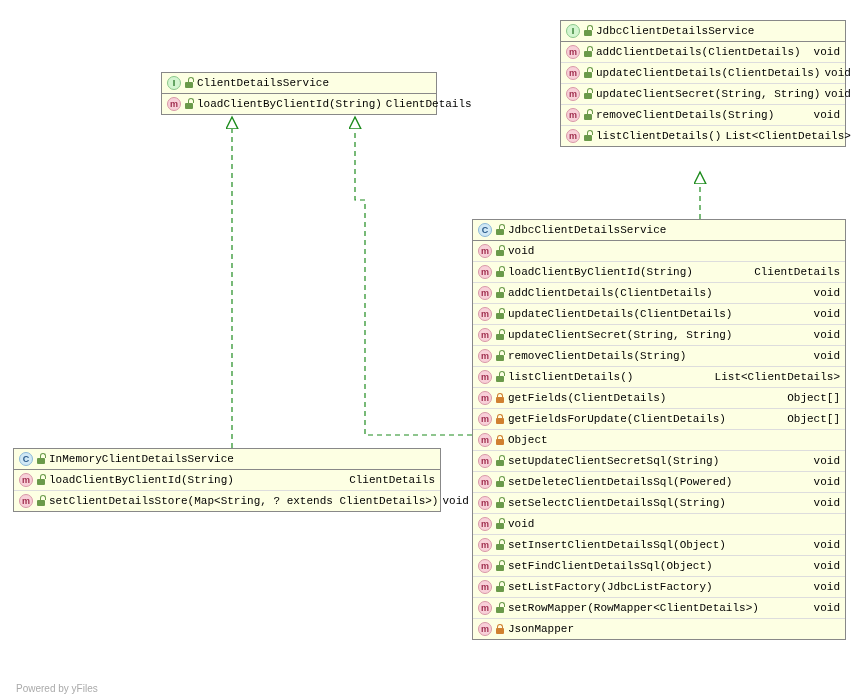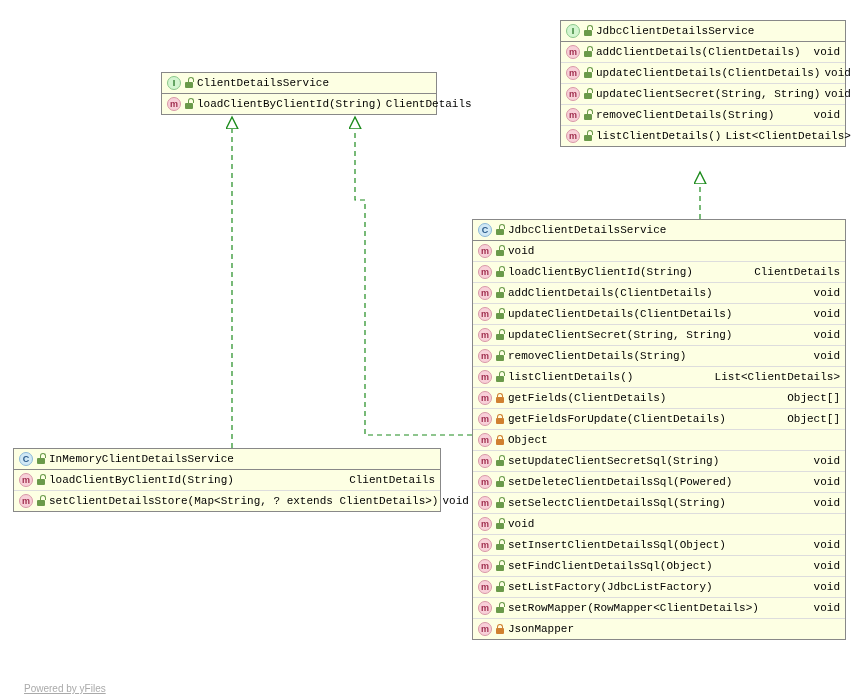--- a/index.html
+++ b/index.html
@@ -97,26 +97,25 @@
     border-radius: 3px 3px 0 0;
   }
   svg.connectors {
     position: absolute;
     top: 0; left: 0;
     width: 853px; height: 700px;
     pointer-events: none;
   }
   .footer {
     position: absolute;
-    left: 24px;
+    left: 16px;
     bottom: 6px;
     color: #aaa;
     font-family: Arial, sans-serif;
     font-size: 10px;
-    text-decoration: underline;
   }
 </style>
 </head>
 <body>
 
 <svg class="connectors">
   <defs>
     <marker id="tri" markerWidth="12" markerHeight="12" refX="10" refY="5" orient="auto">
       <path d="M0,0 L10,5 L0,10 Z" fill="#fff" stroke="#1e8c1e" stroke-width="1.2"></path>
     </marker>

